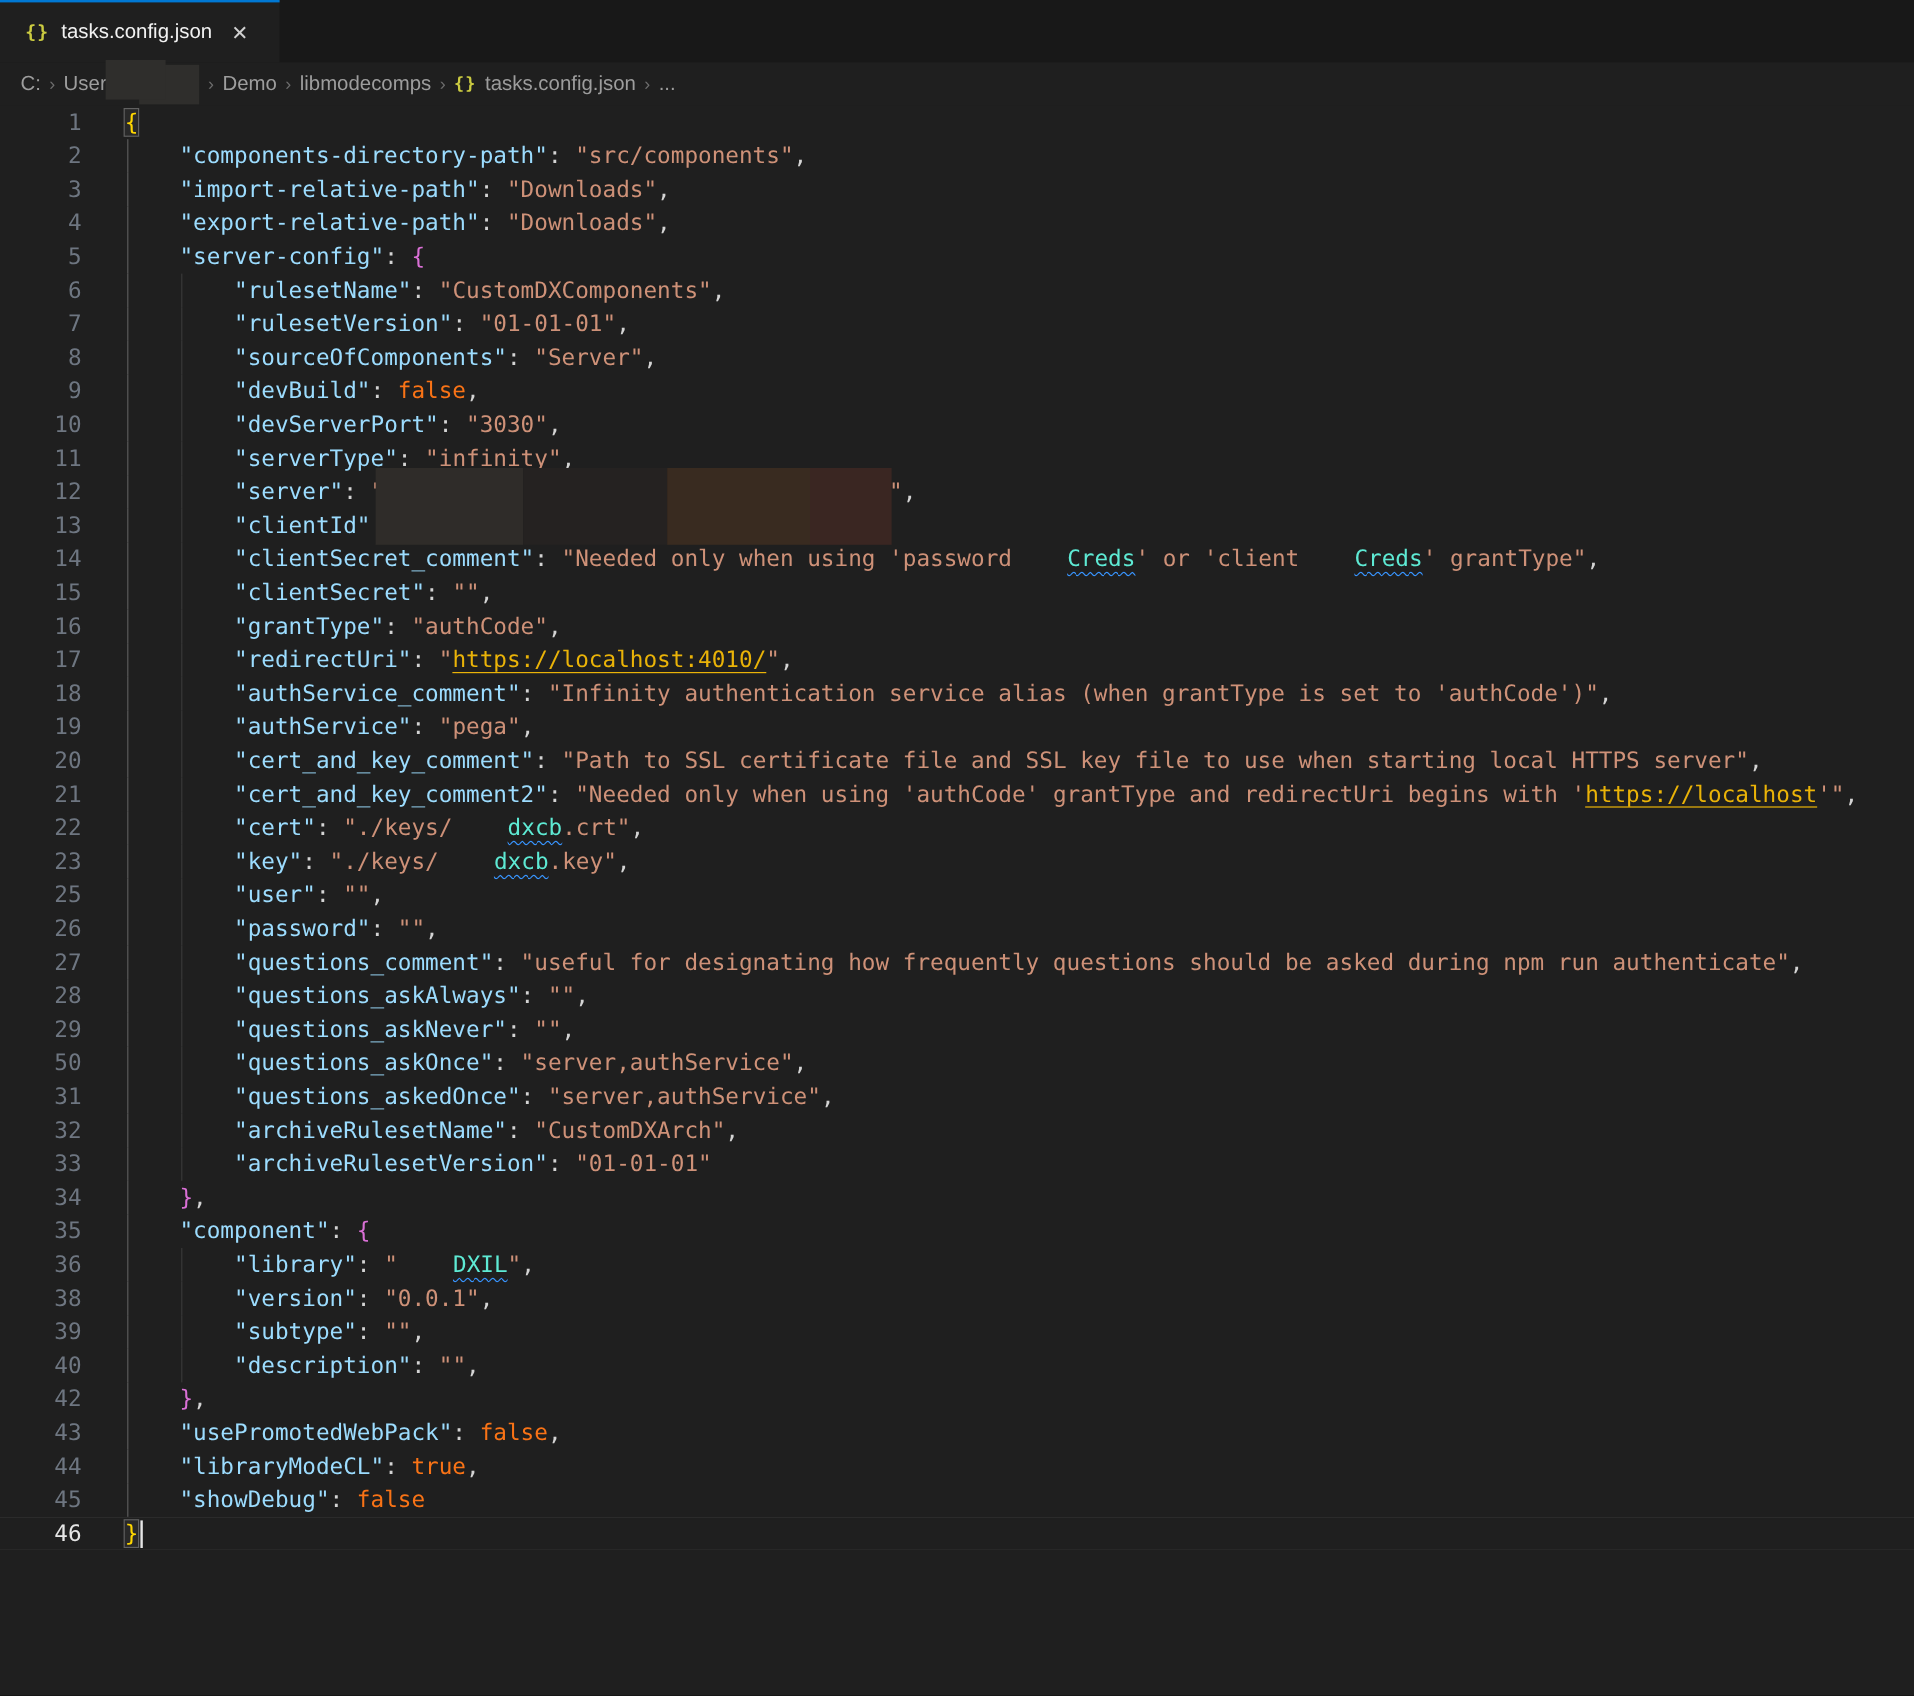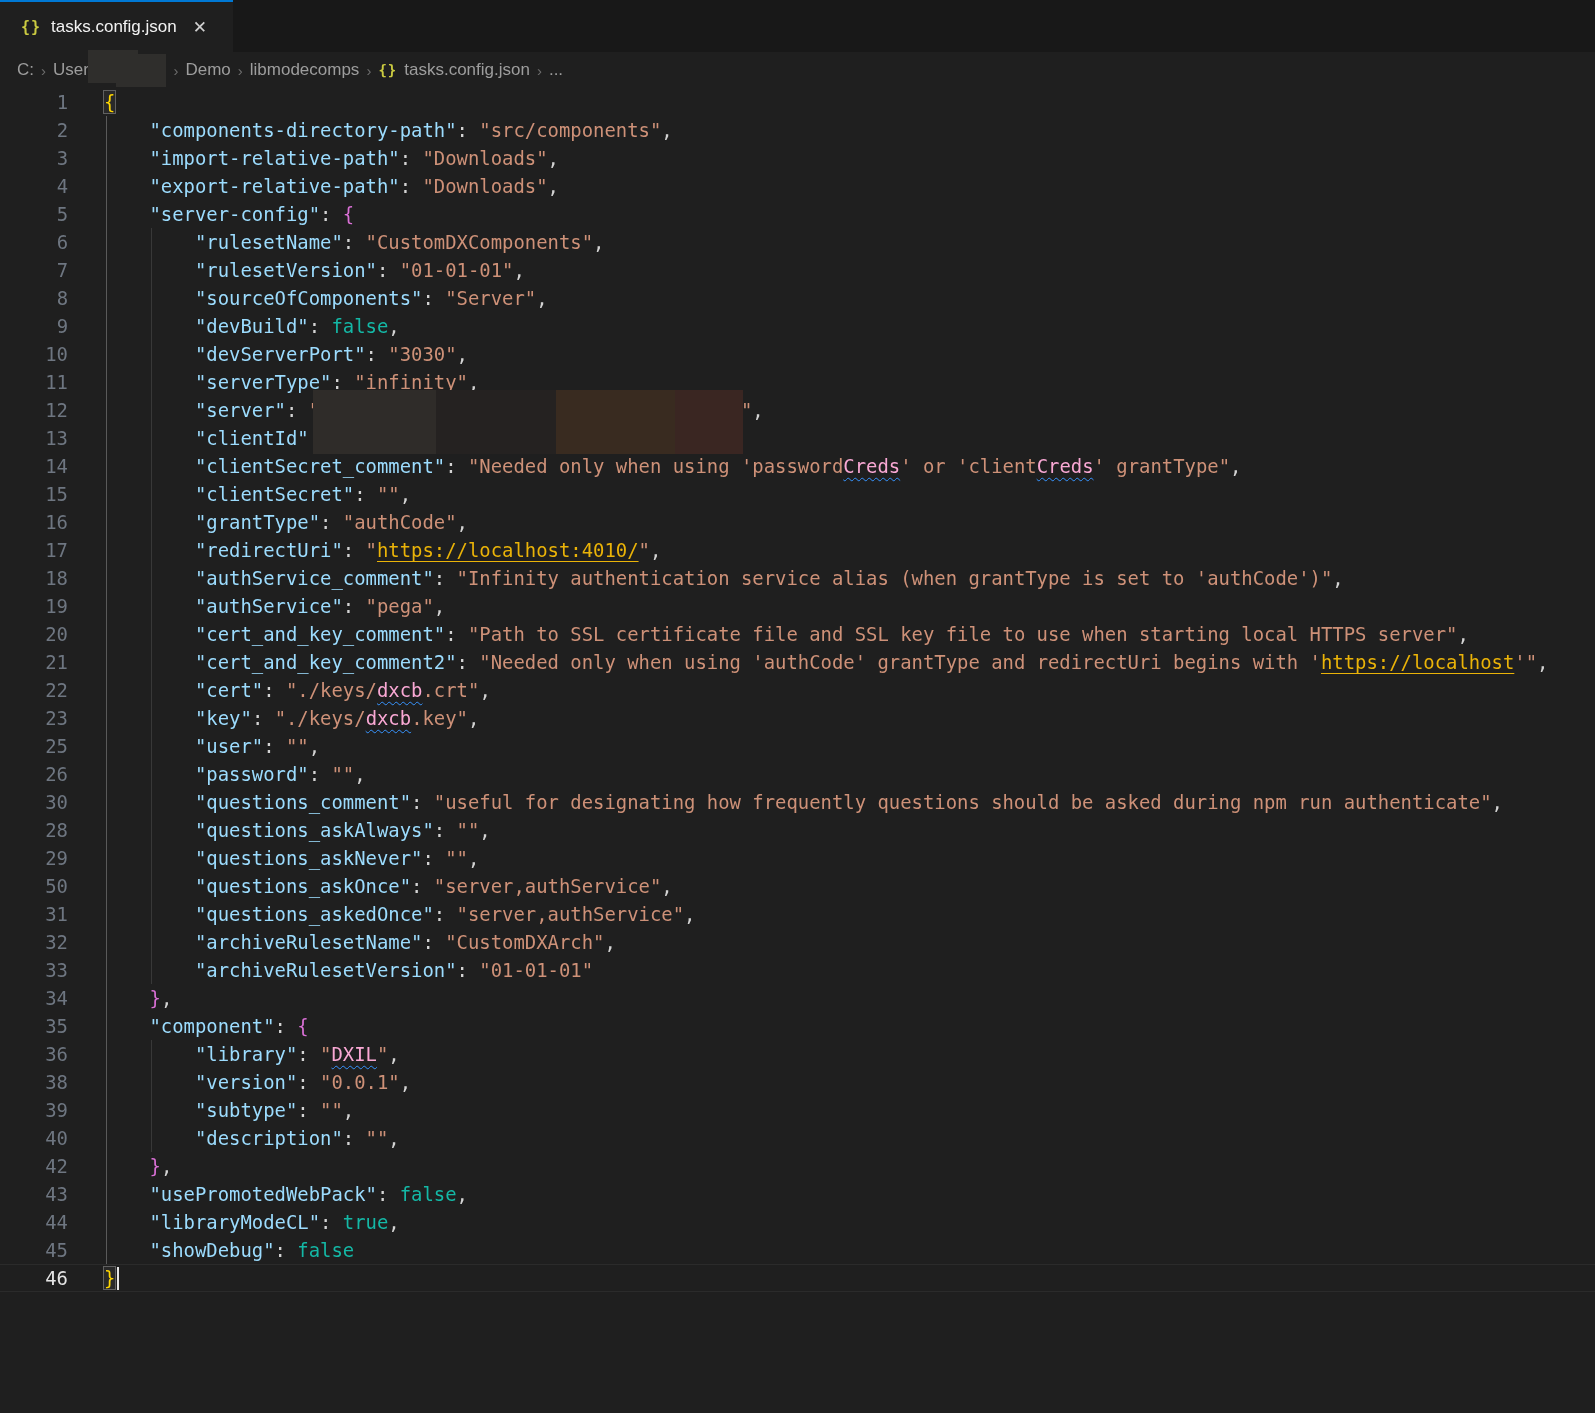--- a/index.html
+++ b/index.html
@@ -37,25 +37,25 @@
   .lc{position:absolute;left:104px;top:0;}
   .g{position:absolute;top:0;bottom:0;width:1px;}
   .g0{left:106px;background:#5a5a5a;}
   .g1{left:151px;background:#383838;}
   .cursor{position:absolute;left:117px;top:3px;width:2px;height:23px;background:#e6e6e6;}
 
   
   .k{color:#9cdcfe;}
   .s{color:#ce9178;}
   .p{color:#d4d4d4;}
-  .kw{color:#14b8a6;}
+  .kw{color:#f97316;}
   .b2{color:#da70d6;}
   .b1m{color:#ffd700;outline:1px solid #616161;background:rgba(110,110,110,.13);}
-  .sq{color:#f9a8d4;text-decoration:underline wavy #3794ff 1px;text-underline-offset:4px;
-      text-decoration-skip-ink:none;}
+  .sq{color:#5eead4;text-decoration:underline wavy #3794ff 1px;text-underline-offset:4px;
+      text-decoration-skip-ink:none;padding-left:46px;}
   .lk{color:#eab308;text-decoration:underline;text-underline-offset:4px;}
 
   
   .redact{position:absolute;z-index:5;}
 </style>
 </head>
 <body>
 
 <div class="app">
 
@@ -103,21 +103,21 @@
       <div class="row"><span class="ln">16</span><div class="g g0"></div><div class="g g1"></div><span class="lc"><span>        </span><span class="k">"grantType"</span><span class="p">: </span><span class="s">"authCode"</span><span class="p">,</span></span></div>
       <div class="row"><span class="ln">17</span><div class="g g0"></div><div class="g g1"></div><span class="lc"><span>        </span><span class="k">"redirectUri"</span><span class="p">: </span><span class="s">"</span><span class="lk">https://localhost:4010/</span><span class="s">"</span><span class="p">,</span></span></div>
       <div class="row"><span class="ln">18</span><div class="g g0"></div><div class="g g1"></div><span class="lc"><span>        </span><span class="k">"authService_comment"</span><span class="p">: </span><span class="s">"Infinity authentication service alias (when grantType is set to 'authCode')"</span><span class="p">,</span></span></div>
       <div class="row"><span class="ln">19</span><div class="g g0"></div><div class="g g1"></div><span class="lc"><span>        </span><span class="k">"authService"</span><span class="p">: </span><span class="s">"pega"</span><span class="p">,</span></span></div>
       <div class="row"><span class="ln">20</span><div class="g g0"></div><div class="g g1"></div><span class="lc"><span>        </span><span class="k">"cert_and_key_comment"</span><span class="p">: </span><span class="s">"Path to SSL certificate file and SSL key file to use when starting local HTTPS server"</span><span class="p">,</span></span></div>
       <div class="row"><span class="ln">21</span><div class="g g0"></div><div class="g g1"></div><span class="lc"><span>        </span><span class="k">"cert_and_key_comment2"</span><span class="p">: </span><span class="s">"Needed only when using 'authCode' grantType and redirectUri begins with '</span><span class="lk">https://localhost</span><span class="s">'"</span><span class="p">,</span></span></div>
       <div class="row"><span class="ln">22</span><div class="g g0"></div><div class="g g1"></div><span class="lc"><span>        </span><span class="k">"cert"</span><span class="p">: </span><span class="s">"./keys/</span><span class="sq">dxcb</span><span class="s">.crt"</span><span class="p">,</span></span></div>
       <div class="row"><span class="ln">23</span><div class="g g0"></div><div class="g g1"></div><span class="lc"><span>        </span><span class="k">"key"</span><span class="p">: </span><span class="s">"./keys/</span><span class="sq">dxcb</span><span class="s">.key"</span><span class="p">,</span></span></div>
       <div class="row"><span class="ln">25</span><div class="g g0"></div><div class="g g1"></div><span class="lc"><span>        </span><span class="k">"user"</span><span class="p">: </span><span class="s">""</span><span class="p">,</span></span></div>
       <div class="row"><span class="ln">26</span><div class="g g0"></div><div class="g g1"></div><span class="lc"><span>        </span><span class="k">"password"</span><span class="p">: </span><span class="s">""</span><span class="p">,</span></span></div>
-      <div class="row"><span class="ln">30</span><div class="g g0"></div><div class="g g1"></div><span class="lc"><span>        </span><span class="k">"questions_comment"</span><span class="p">: </span><span class="s">"useful for designating how frequently questions should be asked during npm run authenticate"</span><span class="p">,</span></span></div>
+      <div class="row"><span class="ln">27</span><div class="g g0"></div><div class="g g1"></div><span class="lc"><span>        </span><span class="k">"questions_comment"</span><span class="p">: </span><span class="s">"useful for designating how frequently questions should be asked during npm run authenticate"</span><span class="p">,</span></span></div>
       <div class="row"><span class="ln">28</span><div class="g g0"></div><div class="g g1"></div><span class="lc"><span>        </span><span class="k">"questions_askAlways"</span><span class="p">: </span><span class="s">""</span><span class="p">,</span></span></div>
       <div class="row"><span class="ln">29</span><div class="g g0"></div><div class="g g1"></div><span class="lc"><span>        </span><span class="k">"questions_askNever"</span><span class="p">: </span><span class="s">""</span><span class="p">,</span></span></div>
       <div class="row"><span class="ln">50</span><div class="g g0"></div><div class="g g1"></div><span class="lc"><span>        </span><span class="k">"questions_askOnce"</span><span class="p">: </span><span class="s">"server,authService"</span><span class="p">,</span></span></div>
       <div class="row"><span class="ln">31</span><div class="g g0"></div><div class="g g1"></div><span class="lc"><span>        </span><span class="k">"questions_askedOnce"</span><span class="p">: </span><span class="s">"server,authService"</span><span class="p">,</span></span></div>
       <div class="row"><span class="ln">32</span><div class="g g0"></div><div class="g g1"></div><span class="lc"><span>        </span><span class="k">"archiveRulesetName"</span><span class="p">: </span><span class="s">"CustomDXArch"</span><span class="p">,</span></span></div>
       <div class="row"><span class="ln">33</span><div class="g g0"></div><div class="g g1"></div><span class="lc"><span>        </span><span class="k">"archiveRulesetVersion"</span><span class="p">: </span><span class="s">"01-01-01"</span></span></div>
       <div class="row"><span class="ln">34</span><div class="g g0"></div><span class="lc"><span>    </span><span class="b2">}</span><span class="p">,</span></span></div>
       <div class="row"><span class="ln">35</span><div class="g g0"></div><span class="lc"><span>    </span><span class="k">"component"</span><span class="p">: </span><span class="b2">{</span></span></div>
       <div class="row"><span class="ln">36</span><div class="g g0"></div><div class="g g1"></div><span class="lc"><span>        </span><span class="k">"library"</span><span class="p">: </span><span class="s">"</span><span class="sq">DXIL</span><span class="s">"</span><span class="p">,</span></span></div>
       <div class="row"><span class="ln">38</span><div class="g g0"></div><div class="g g1"></div><span class="lc"><span>        </span><span class="k">"version"</span><span class="p">: </span><span class="s">"0.0.1"</span><span class="p">,</span></span></div>

